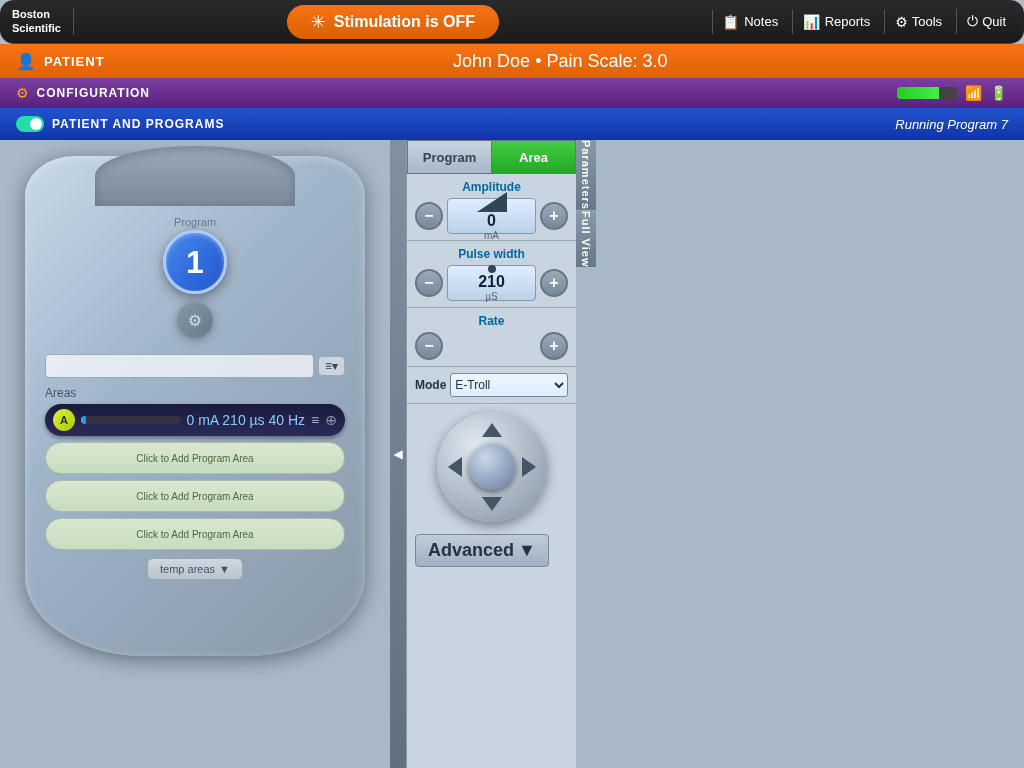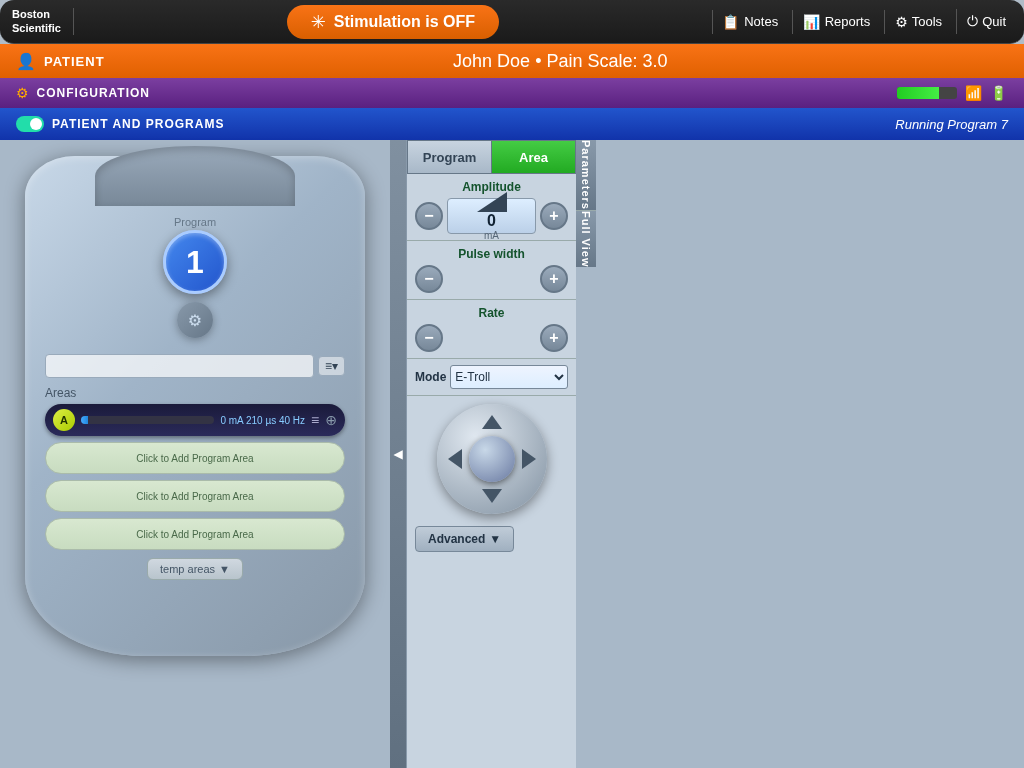--- a/index.html
+++ b/index.html
@@ -143,21 +143,21 @@
       box-shadow: 0 2px 4px rgba(0,0,0,0.4);
     }
     #area-a-badge {
       width: 22px; height: 22px; border-radius: 50%;
       background: linear-gradient(135deg, #ddee44, #aacc00);
       display: flex; align-items: center; justify-content: center;
       color: #223300; font-size: 11px; font-weight: bold;
     }
     #area-progress { flex: 1; height: 8px; background: #334; border-radius: 4px; overflow: hidden; }
     #area-progress-fill { width: 5%; height: 100%; background: linear-gradient(to right, #44aaff, #2288dd); }
-    #area-params { color: #88ccff; font-size: 10px; display: flex; gap: 4px; justify-content: flex-end; }
+    #area-params { color: #88ccff; font-size: 14px; display: flex; gap: 4px; justify-content: flex-end; }
     #area-stim-icon { color: #aaaacc; font-size: 14px; }
     #area-settings-icon { color: #8899aa; font-size: 14px; }
 
     .add-area-btn {
       width: 100%; height: 32px;
       background: linear-gradient(to bottom, #d8e8d0, #c8dcc0);
       border: 1px solid #aabbaa; border-radius: 16px;
       display: flex; align-items: center; justify-content: center;
       color: #4a6a4a; font-size: 10px; cursor: pointer;
       margin-top: 6px; z-index: 2;
@@ -188,21 +188,21 @@
     }
     #tab-area {
       background: linear-gradient(to bottom, #44cc44, #22aa22);
       color: white;
     }
 
     
     .param-section {
       padding: 6px 8px; border-bottom: 1px solid #99aaaa;
     }
-    .param-label { text-align: center; font-size: 12px; color: #14532d; font-weight: bold; margin-bottom: 4px; }
+    .param-label { text-align: center; font-size: 12px; color: #0369a1; font-weight: bold; margin-bottom: 4px; }
     .param-control { display: flex; align-items: center; justify-content: space-between; gap: 4px; }
     .param-minus, .param-plus {
       width: 28px; height: 28px; border-radius: 14px;
       background: linear-gradient(to bottom, #9aaabb, #778899);
       border: 2px solid #667788; display: flex; align-items: center; justify-content: center;
       color: white; font-size: 16px; font-weight: bold; cursor: pointer;
     }
     .param-display {
       flex: 1; height: 36px;
       background: linear-gradient(to bottom, #ddeeff, #bbd0e8);
@@ -268,21 +268,21 @@
       width: 46px; height: 46px; border-radius: 50%;
       background: radial-gradient(circle at 35% 30%, #c8d8e8, #6878a0);
       box-shadow: 0 2px 6px rgba(0,0,0,0.5);
     }
 
     
     #advanced-btn {
       margin: 4px 8px;
       background: linear-gradient(to bottom, #c0ccd8, #a0b0c0);
       border: 1px solid #778899; border-radius: 4px;
-      padding: 5px 12px; font-size: 12px; font-weight: bold; color: #223344;
+      padding: 5px 12px; font-size: 18px; font-weight: bold; color: #223344;
       cursor: pointer; display: flex; align-items: center; gap: 4px;
     }
 
     
     #parameters-side-tab {
       width: 20px; background: linear-gradient(to bottom, #8899aa, #667788);
       display: flex; align-items: center; justify-content: center;
       cursor: pointer; writing-mode: vertical-rl; color: white; font-size: 11px;
       font-weight: bold; letter-spacing: 1px;
     }
@@ -445,20 +445,27 @@
           </div>
         </div>
       </div>
 
       <div class="param-section">
         <div class="param-label">Pulse width</div>
         <div class="param-control">
           <div class="param-minus">
             <span>−</span>
           </div>
+          <div class="param-display">
+            <div class="pulse-visual">
+              <div class="pulse-dot"></div>
+            </div>
+            <span class="param-value">210</span>
+            <span class="param-unit">µS</span>
+          </div>
           <div class="param-plus">
             <span>+</span>
           </div>
         </div>
       </div>
 
       <div class="param-section">
         <div class="param-label">Rate</div>
         <div class="param-control">
           <div class="param-minus">

